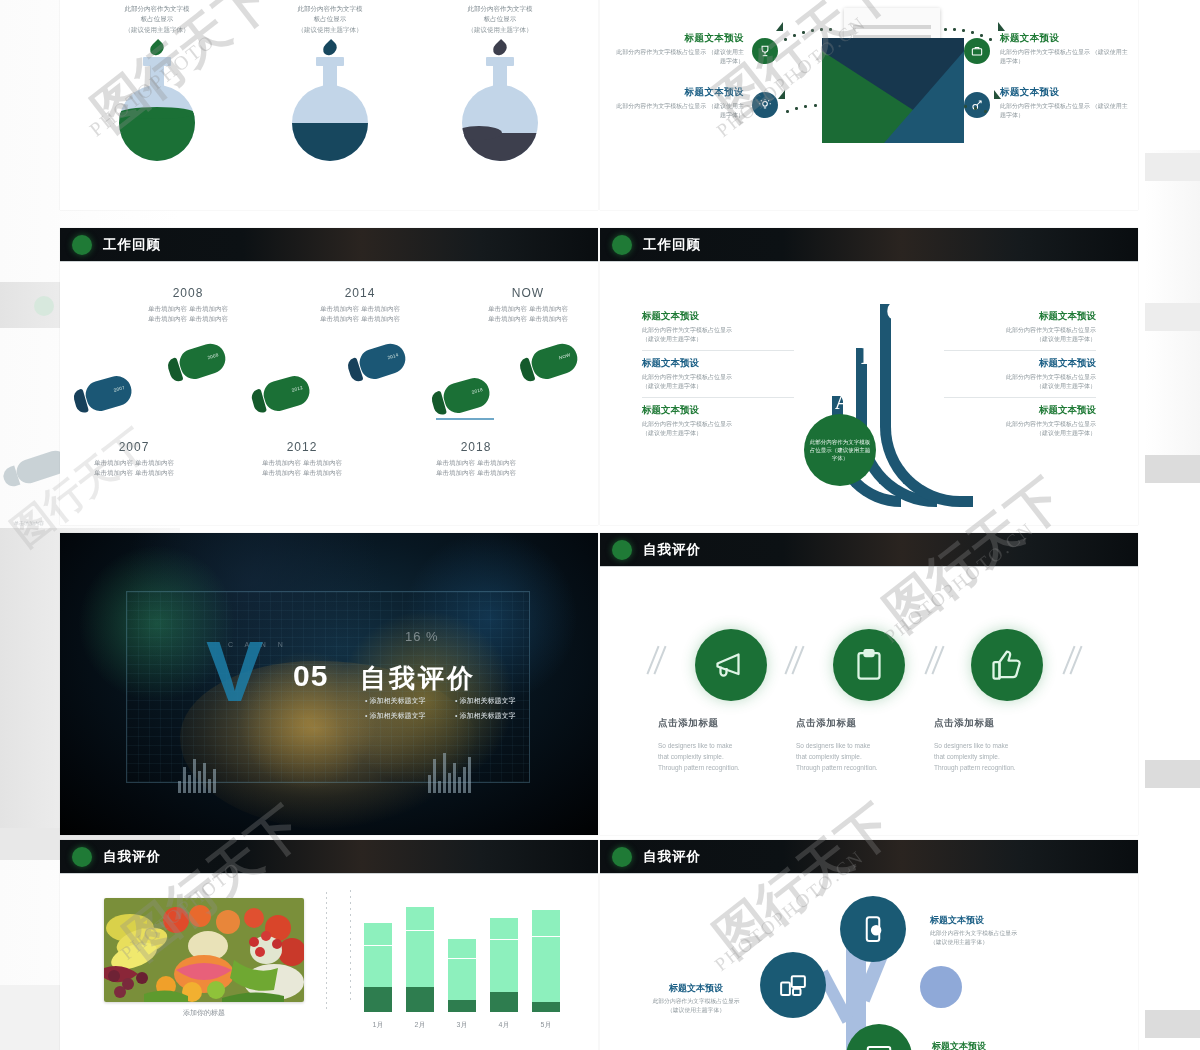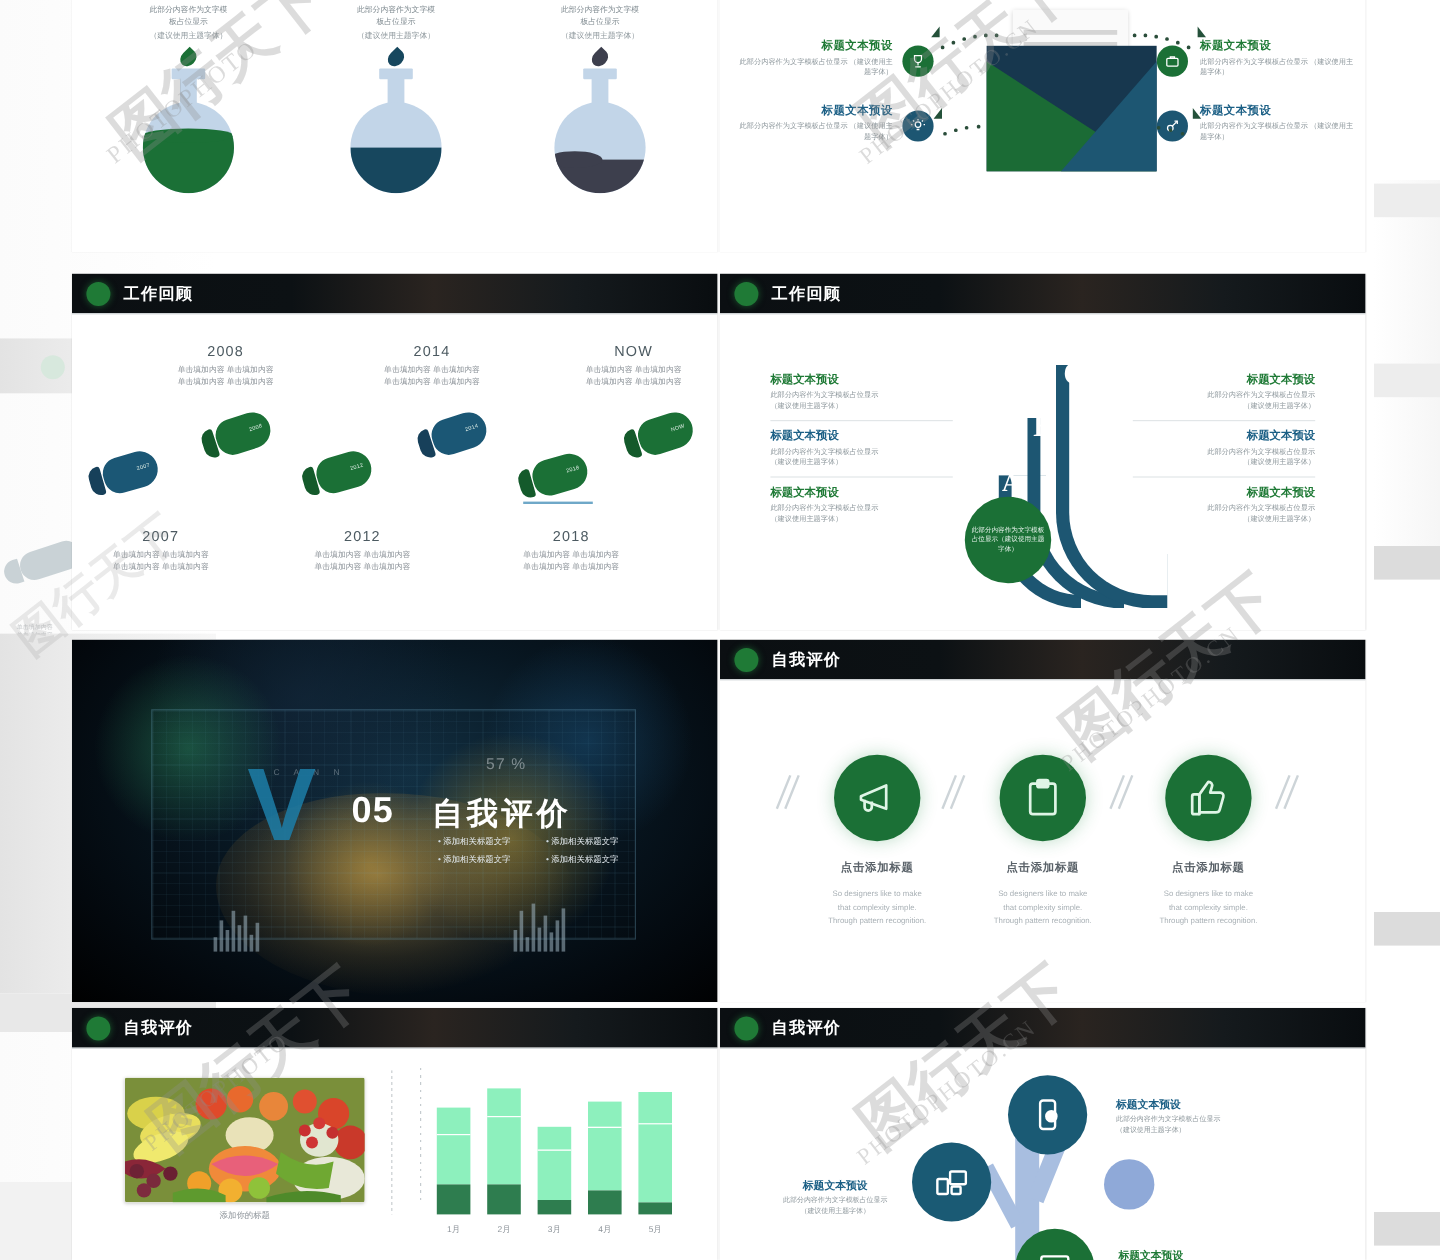--- a/index.html
+++ b/index.html
@@ -129,21 +129,21 @@
   .hero-pct{position:absolute;left:345px;top:96px;font-size:13px;color:#c4ccd1;opacity:.55;letter-spacing:1px;}
   .hero-word{position:absolute;left:168px;top:108px;font-size:7px;color:#b6c3cb;opacity:.45;letter-spacing:5px;}
   .hero-bars{position:absolute;bottom:42px;display:flex;align-items:flex-end;gap:2px;opacity:.55;}
   .hero-bars span{width:3px;background:#9fb4c0;}
   .hand{position:absolute;left:120px;top:128px;width:300px;height:170px;
         background:radial-gradient(ellipse at 45% 40%,rgba(228,178,80,.50) 0,rgba(180,130,50,.16) 48%,rgba(0,0,0,0) 70%);
         border-radius:46% 54% 44% 56%;}
 
   
   .trio{position:absolute;left:0;top:34px;width:100%;height:268px;}
-  .trio-item{position:absolute;width:146px;text-align:center;}
+  .trio-item{position:absolute;width:146px;}
   .trio-c{width:72px;height:72px;border-radius:50%;background:#1b7036;margin:0 auto;
           display:flex;align-items:center;justify-content:center;box-shadow:0 0 14px rgba(35,140,70,.30);}
   .trio-c svg{width:36px;height:36px;}
   .trio-t{font-size:9.5px;font-weight:bold;color:#5a6269;margin-top:16px;letter-spacing:.6px;}
   .trio-d{font-size:6.5px;color:#a8b0b5;line-height:11px;margin-top:10px;}
   .slash{position:absolute;top:78px;width:24px;height:30px;}
   .slash i{position:absolute;width:1.5px;height:30px;background:#cdd4d8;transform:rotate(22deg);}
 
   
   .s7{position:absolute;left:0;top:34px;width:100%;height:176px;}
@@ -499,21 +499,21 @@
   </div>
 
   <div class="slide col-l r2">
     <div class="hero">
       <div class="hero-noise"></div>
       <div class="hand"></div>
       <div class="hero-frame">
         <div class="hero-grid"></div>
       </div>
       <div class="hero-word">C A N N</div>
-      <div class="hero-pct">57 %</div>
+      <div class="hero-pct">16 %</div>
       <div class="hero-v">V</div>
       <div class="hero-bars" style="left:118px;height:40px;">
         <span style="height:12px"></span>
           <span style="height:26px"></span>
           <span style="height:18px"></span>
           <span style="height:34px"></span>
           <span style="height:22px"></span>
           <span style="height:30px"></span>
           <span style="height:14px"></span>
           <span style="height:24px"></span>

